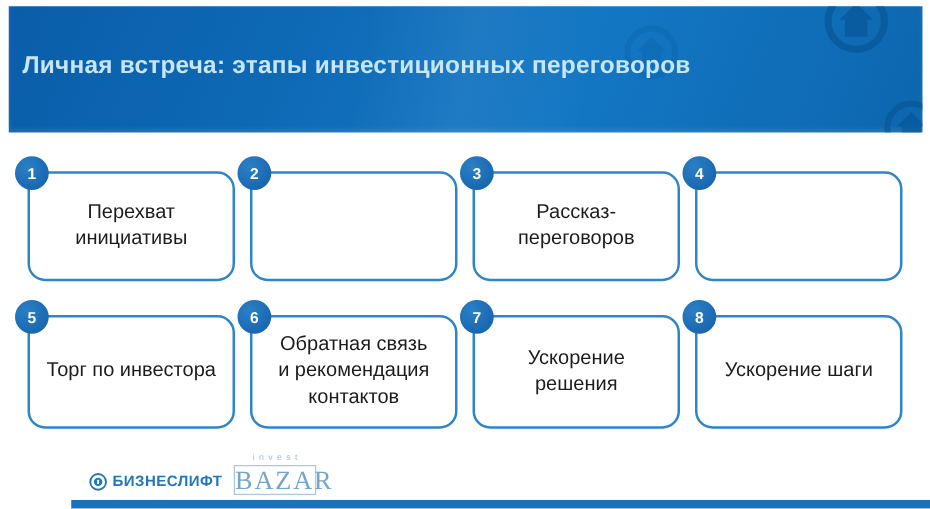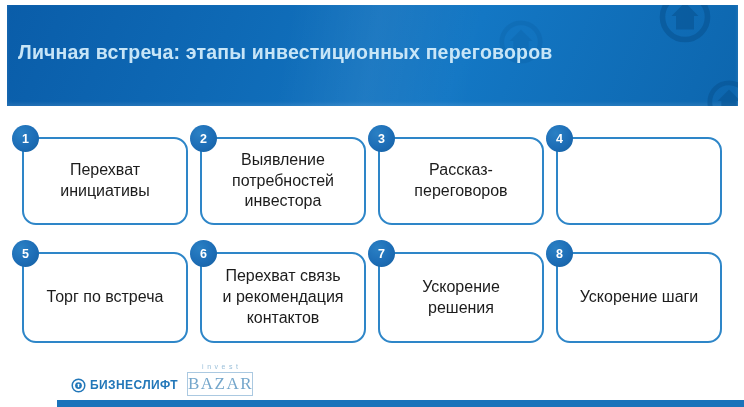--- a/index.html
+++ b/index.html
@@ -49,21 +49,21 @@
     display:flex;align-items:center;gap:4px;color:#2277b9;
   }
   .logo-bl-text{font-size:12px;font-weight:bold;letter-spacing:.4px;}
   .logo-ib{position:absolute;left:187px;top:363px;width:66px;text-align:center;}
   .logo-ib-top{
     display:block;font-size:7px;letter-spacing:3.5px;color:#9cc0da;
     text-indent:3.5px;margin-bottom:2px;
   }
   .logo-ib-box{
     border:1px solid #abc9e1;height:22px;line-height:22px;
-    font-family:"Liberation Serif", serif;font-size:17px;letter-spacing:1.5px;color:#74a6cb;
+    font-family:"Liberation Serif", serif;font-size:21px;letter-spacing:1.5px;color:#74a6cb;
   }
   
   .bottom-bar{position:absolute;left:57px;top:400px;width:687px;height:7px;background:#1a73ba;}
 </style>
 </head>
 <body>
 
 <div class="slide">
 
   <div class="header">
@@ -88,40 +88,37 @@
     <div class="slide-title">Личная встреча: этапы инвестиционных переговоров</div>
   </div>
 
   <div class="card row1 c1">
     <div class="badge">1</div>
     <div class="card-label">Перехват
 инициативы</div>
   </div>
   <div class="card row1 c2">
     <div class="badge">2</div>
-    <div class="card-label">Выявление
-потребностей
-инвестора</div>
   </div>
   <div class="card row1 c3">
     <div class="badge">3</div>
     <div class="card-label">Рассказ-
 переговоров</div>
   </div>
   <div class="card row1 c4">
     <div class="badge">4</div>
   </div>
 
   <div class="card row2 c1">
     <div class="badge">5</div>
-    <div class="card-label">Торг по встреча</div>
+    <div class="card-label">Торг по инвестора</div>
   </div>
   <div class="card row2 c2">
     <div class="badge">6</div>
-    <div class="card-label">Перехват связь
+    <div class="card-label">Обратная связь
 и рекомендация
 контактов</div>
   </div>
   <div class="card row2 c3">
     <div class="badge">7</div>
     <div class="card-label">Ускорение
 решения</div>
   </div>
   <div class="card row2 c4">
     <div class="badge">8</div>

